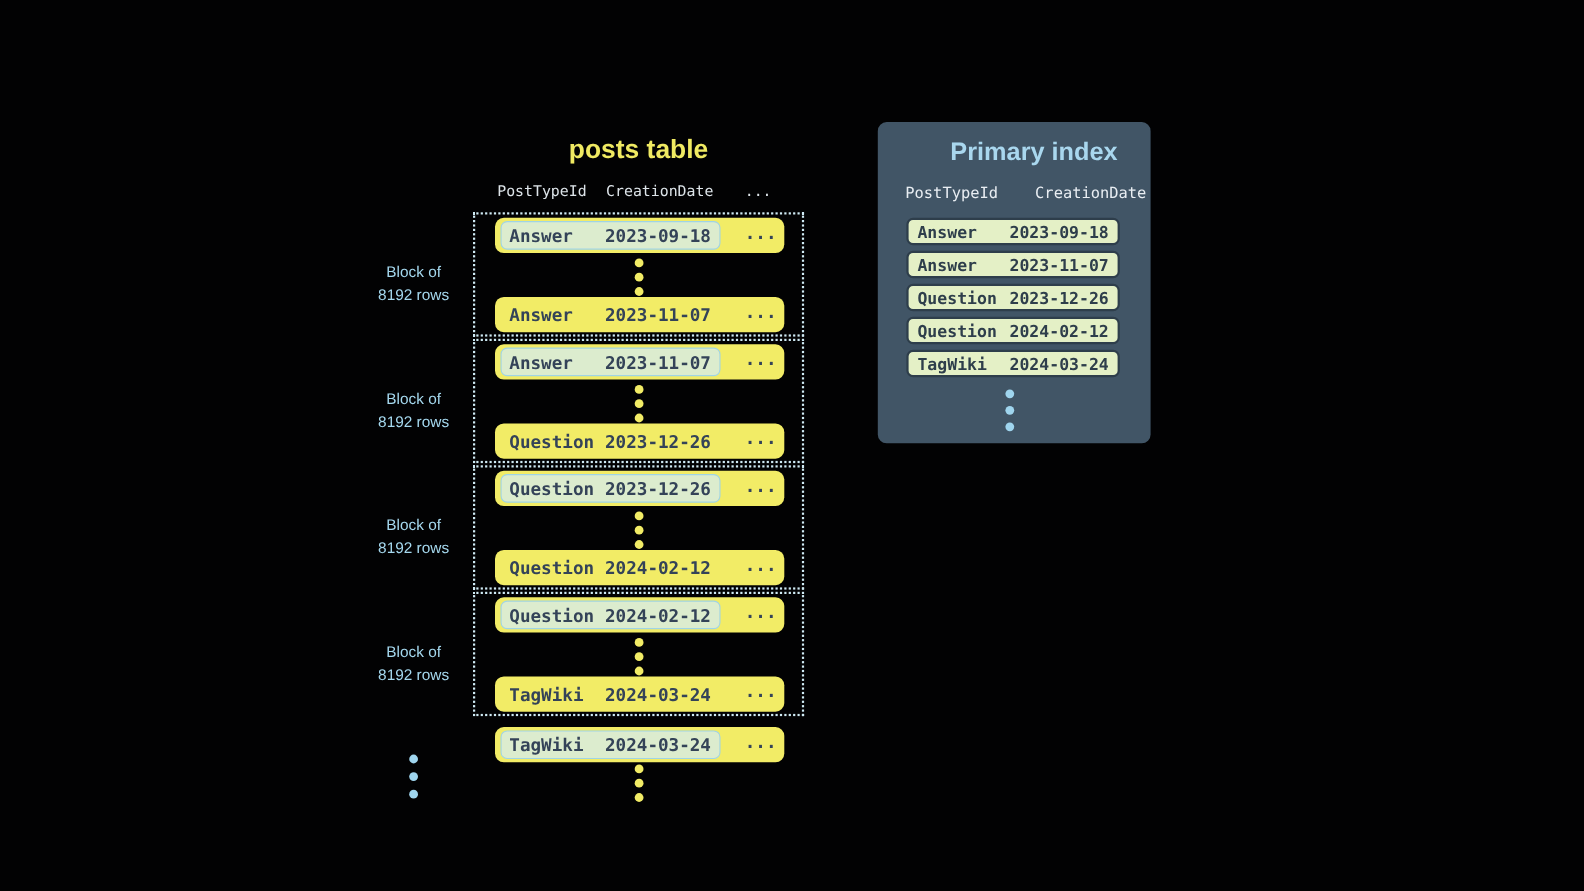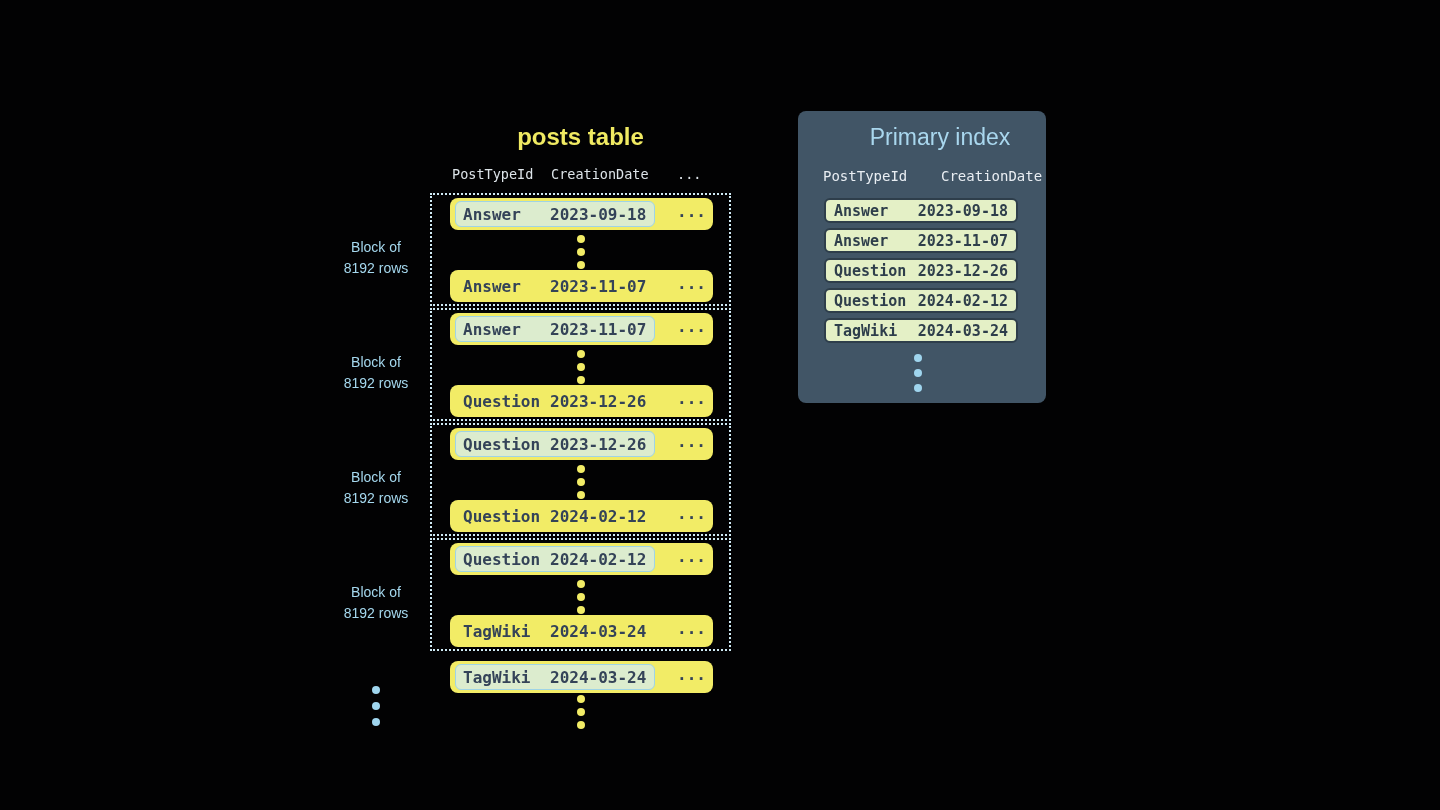--- a/index.html
+++ b/index.html
@@ -60,21 +60,21 @@
   .panel-dots{left:116px;top:243px;gap:7px;}
   .panel-dots .dot{background:var(--dot-blue);}
 
   .block-label{left:310px;width:132px;text-align:center;color:var(--label-blue);
     font-size:14px;line-height:21px;}
   .bl0{top:237px;} .bl1{top:352px;} .bl2{top:467px;} .bl3{top:582px;}
 
   
   .panel{left:798px;top:111px;width:248px;height:292px;background:var(--panel-bg);
     border-radius:8px;}
-  .panel-title{left:0;right:0;top:13px;text-align:center;font-size:23px;font-weight:400;
+  .panel-title{left:0;right:0;top:13px;text-align:center;font-size:23px;font-weight:700;
     color:var(--panel-title);padding-left:36px;}
   .pheader{left:25px;top:57px;width:210px;height:18px;color:var(--panel-header);
     font-family:"DejaVu Sans Mono",monospace;font-size:14px;font-weight:500;}
   .pheader span{position:absolute;top:0;white-space:pre;}
   .phc1{left:0;} .phc2{left:118px;}
   .irow{position:absolute;left:26px;width:194px;height:25px;background:var(--index-fill);
     border:2px solid var(--index-border);border-radius:6px;box-sizing:border-box;
     display:flex;align-items:center;justify-content:space-between;padding:0 8px;
     font-family:"DejaVu Sans Mono",monospace;font-weight:700;font-size:15px;
     color:var(--index-border);white-space:pre;}

